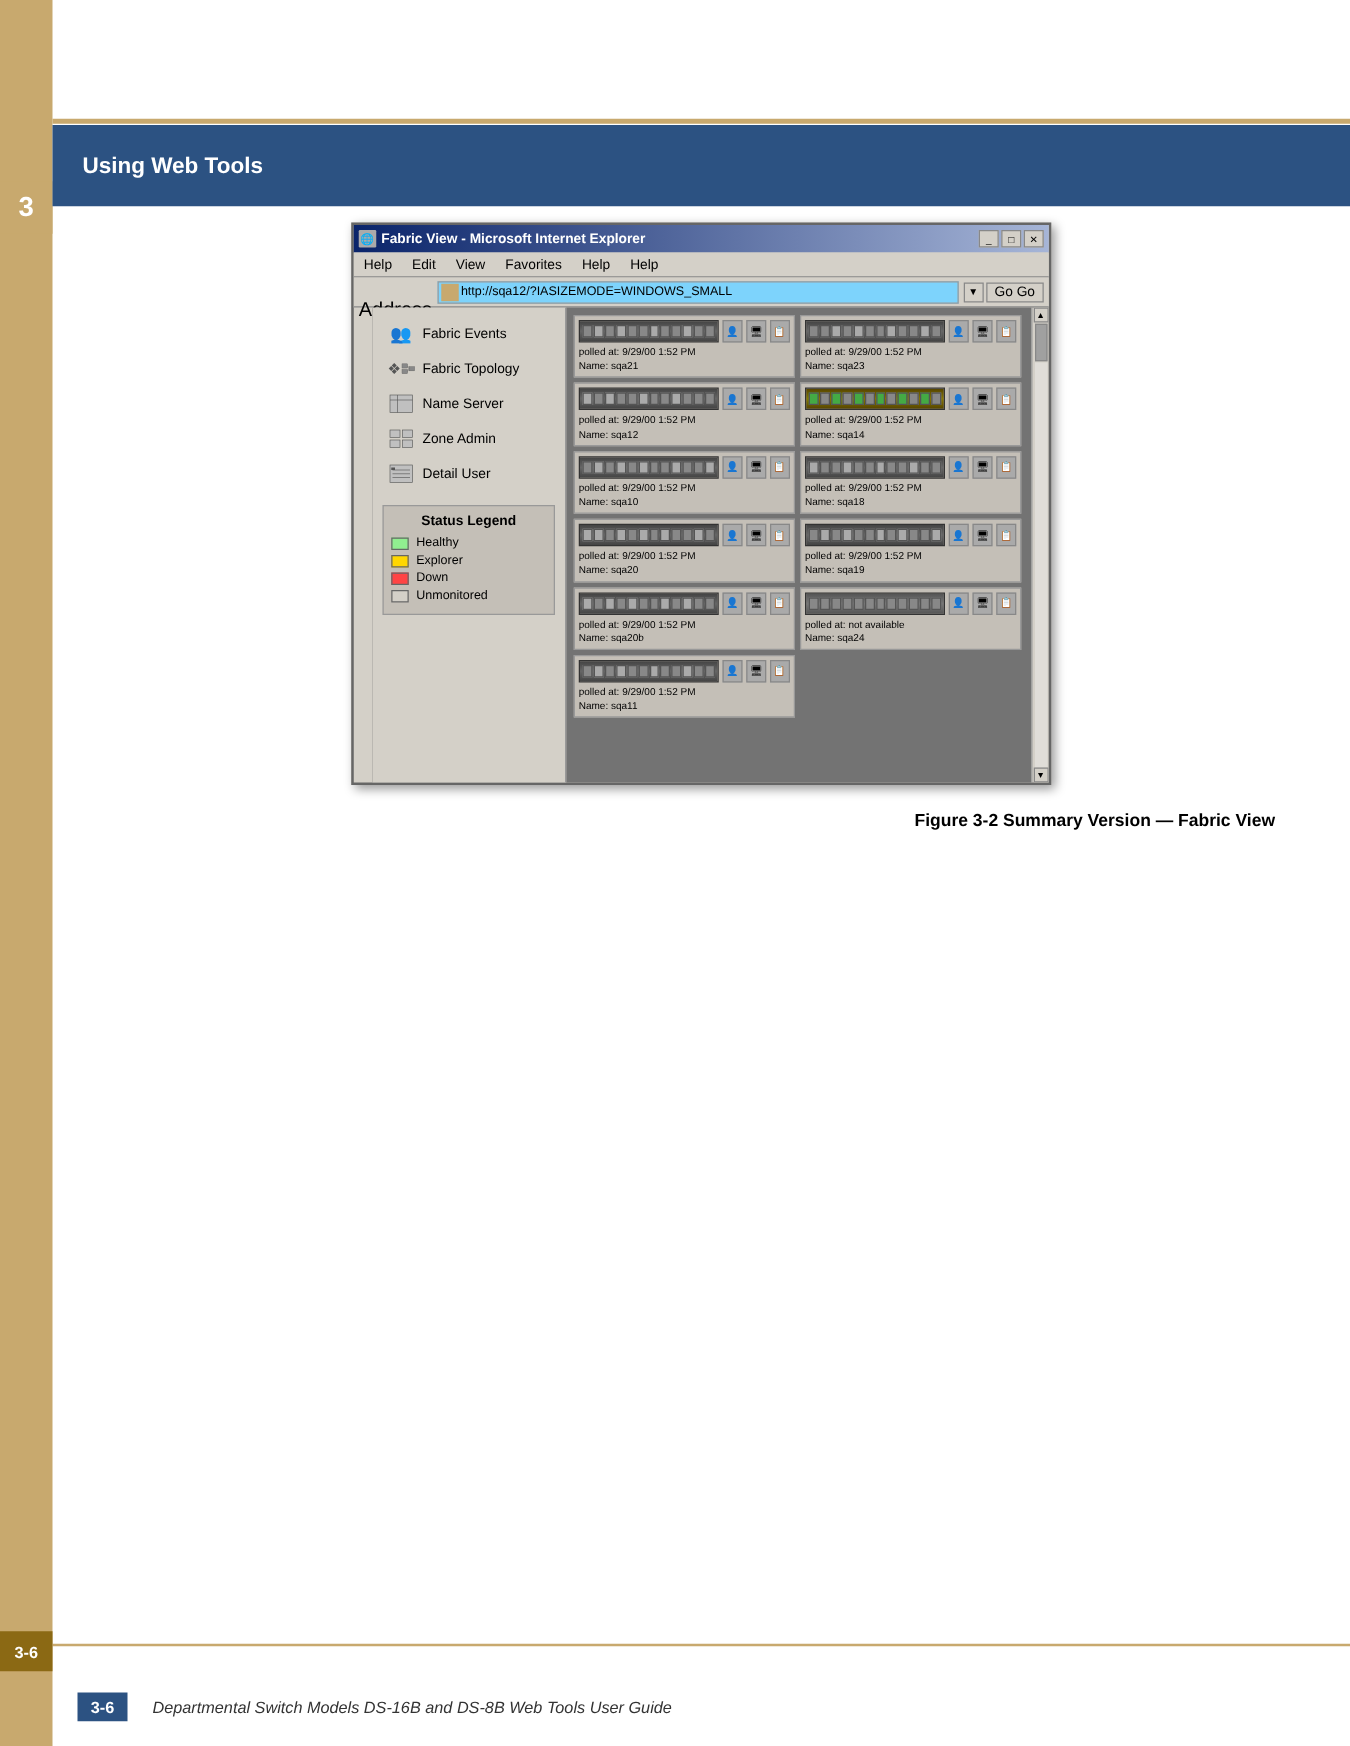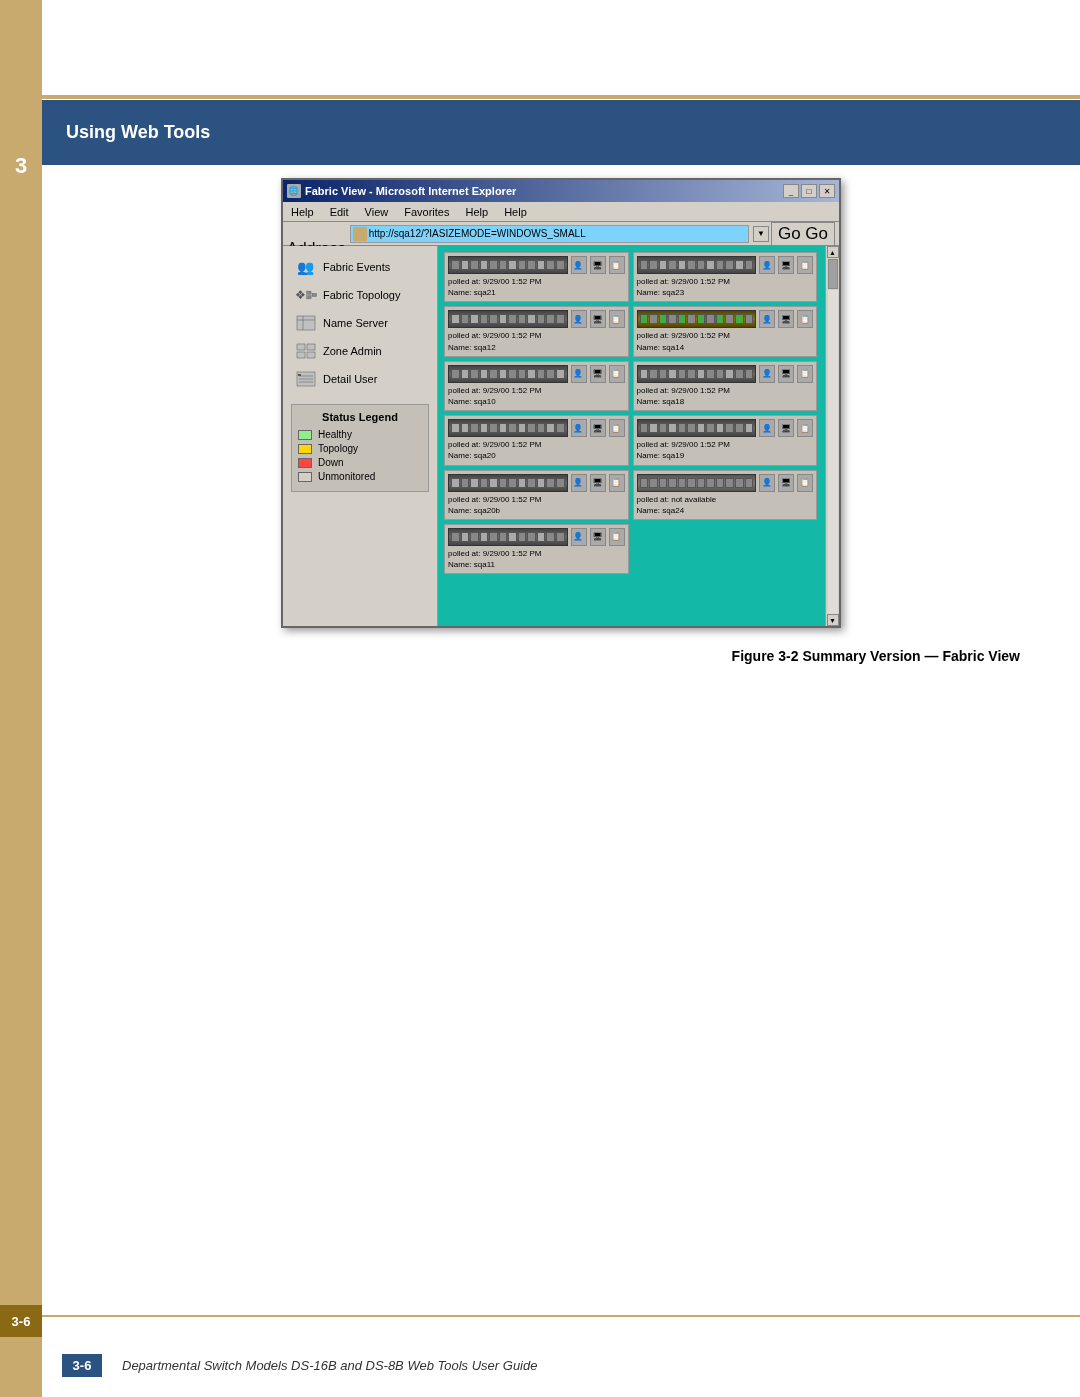--- a/index.html
+++ b/index.html
@@ -237,33 +237,34 @@
 
     .addressbar-input-icon {
       width: 14px;
       height: 14px;
       background: #c8a96e;
       margin-right: 2px;
       flex-shrink: 0;
     }
 
     .addressbar-go {
-      font-size: 17px;
+      font-size: 11px;
       background: #d4d0c8;
       border: 1px solid #888;
       padding: 1px 6px;
       cursor: pointer;
       text-align: right;
     }
 
     
     .browser-body {
       display: flex;
-      background: #14b8a6;
+      background: #737373;
       min-height: 380px;
+      margin-left: 15px;
     }
 
     
     .nav-panel {
       width: 155px;
       background: #d4d0c8;
       border-right: 1px solid #999;
       padding: 8px;
       flex-shrink: 0;
     }
@@ -588,21 +589,21 @@
         </div>
 
         <div class="status-legend">
           <div class="status-legend-title">Status Legend</div>
           <div class="legend-item">
             <div class="legend-color legend-healthy"></div>
             <span>Healthy</span>
           </div>
           <div class="legend-item">
             <div class="legend-color legend-marginal"></div>
-            <span>Topology</span>
+            <span>Explorer</span>
           </div>
           <div class="legend-item">
             <div class="legend-color legend-down"></div>
             <span>Down</span>
           </div>
           <div class="legend-item">
             <div class="legend-color legend-unmonitored"></div>
             <span>Unmonitored</span>
           </div>
         </div>

